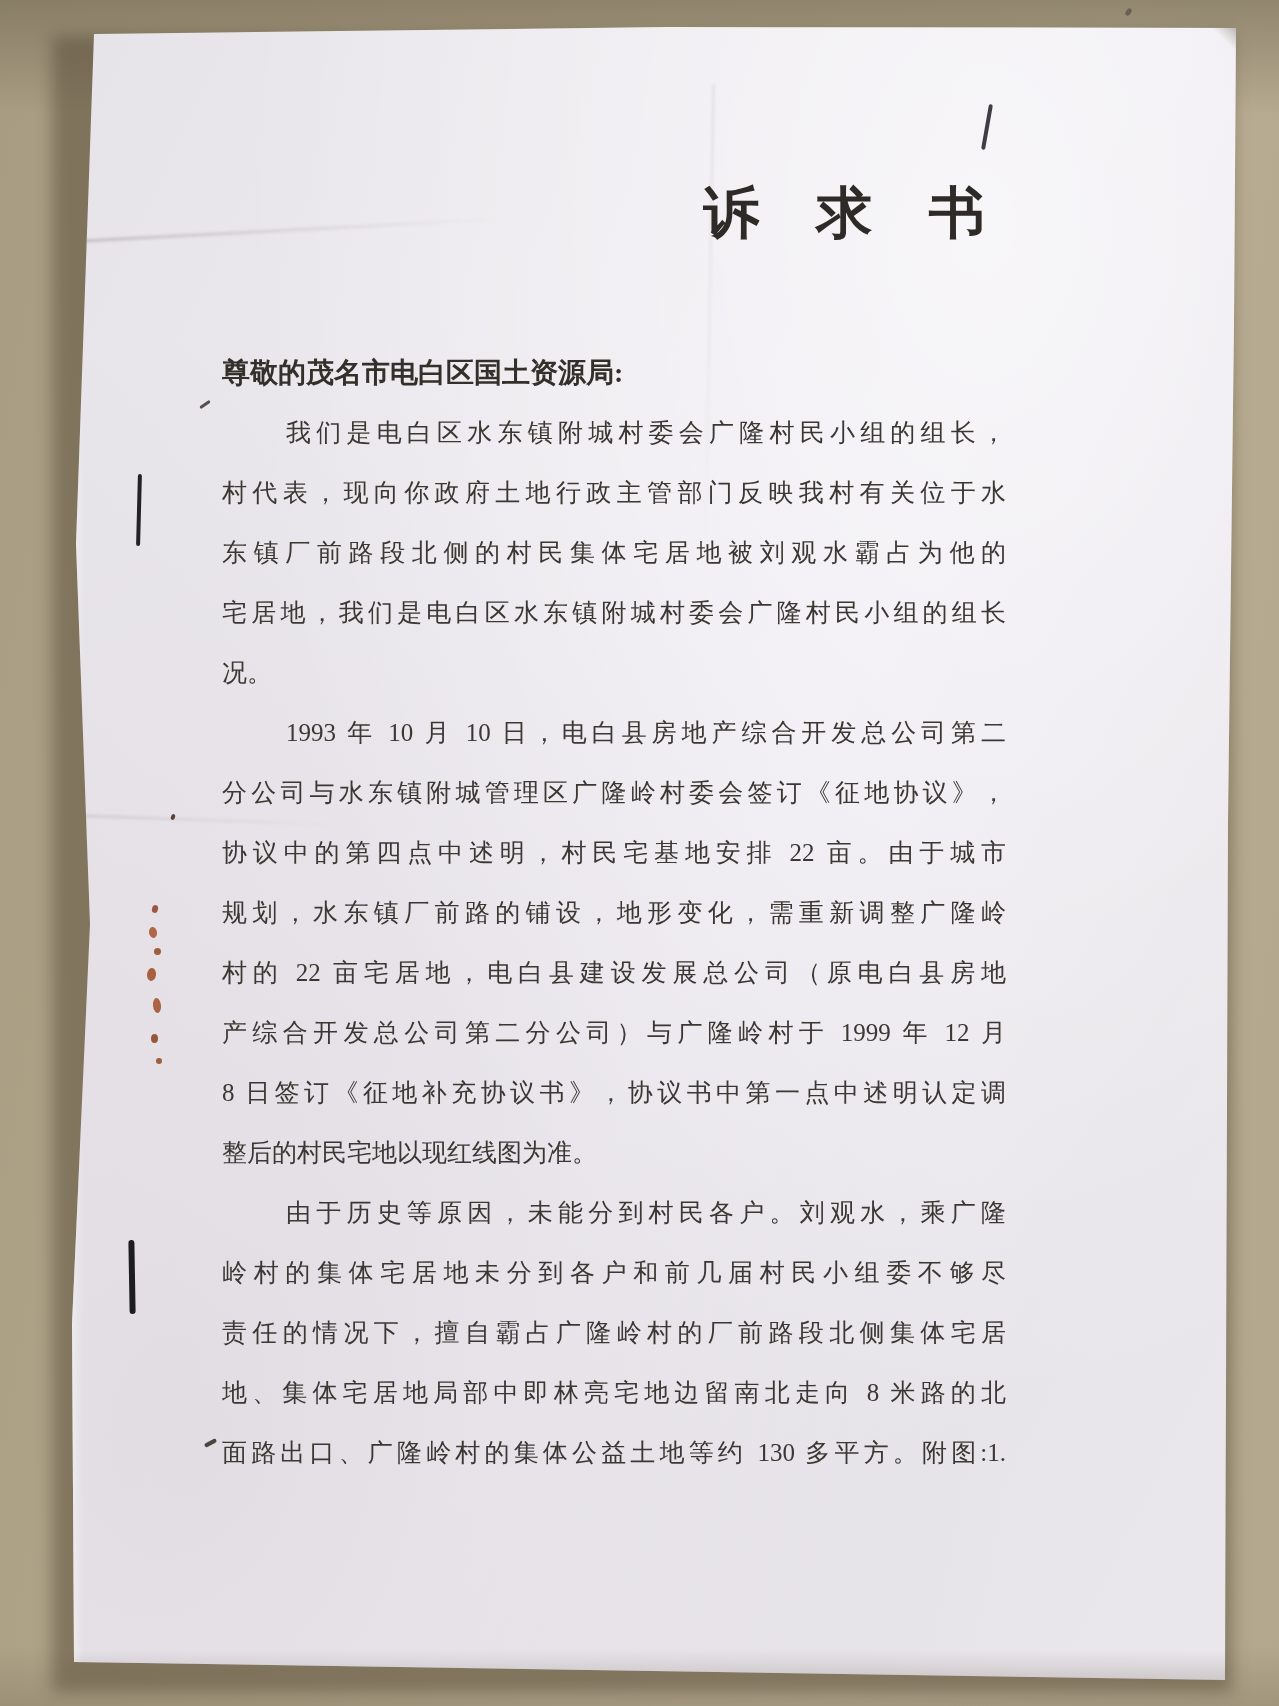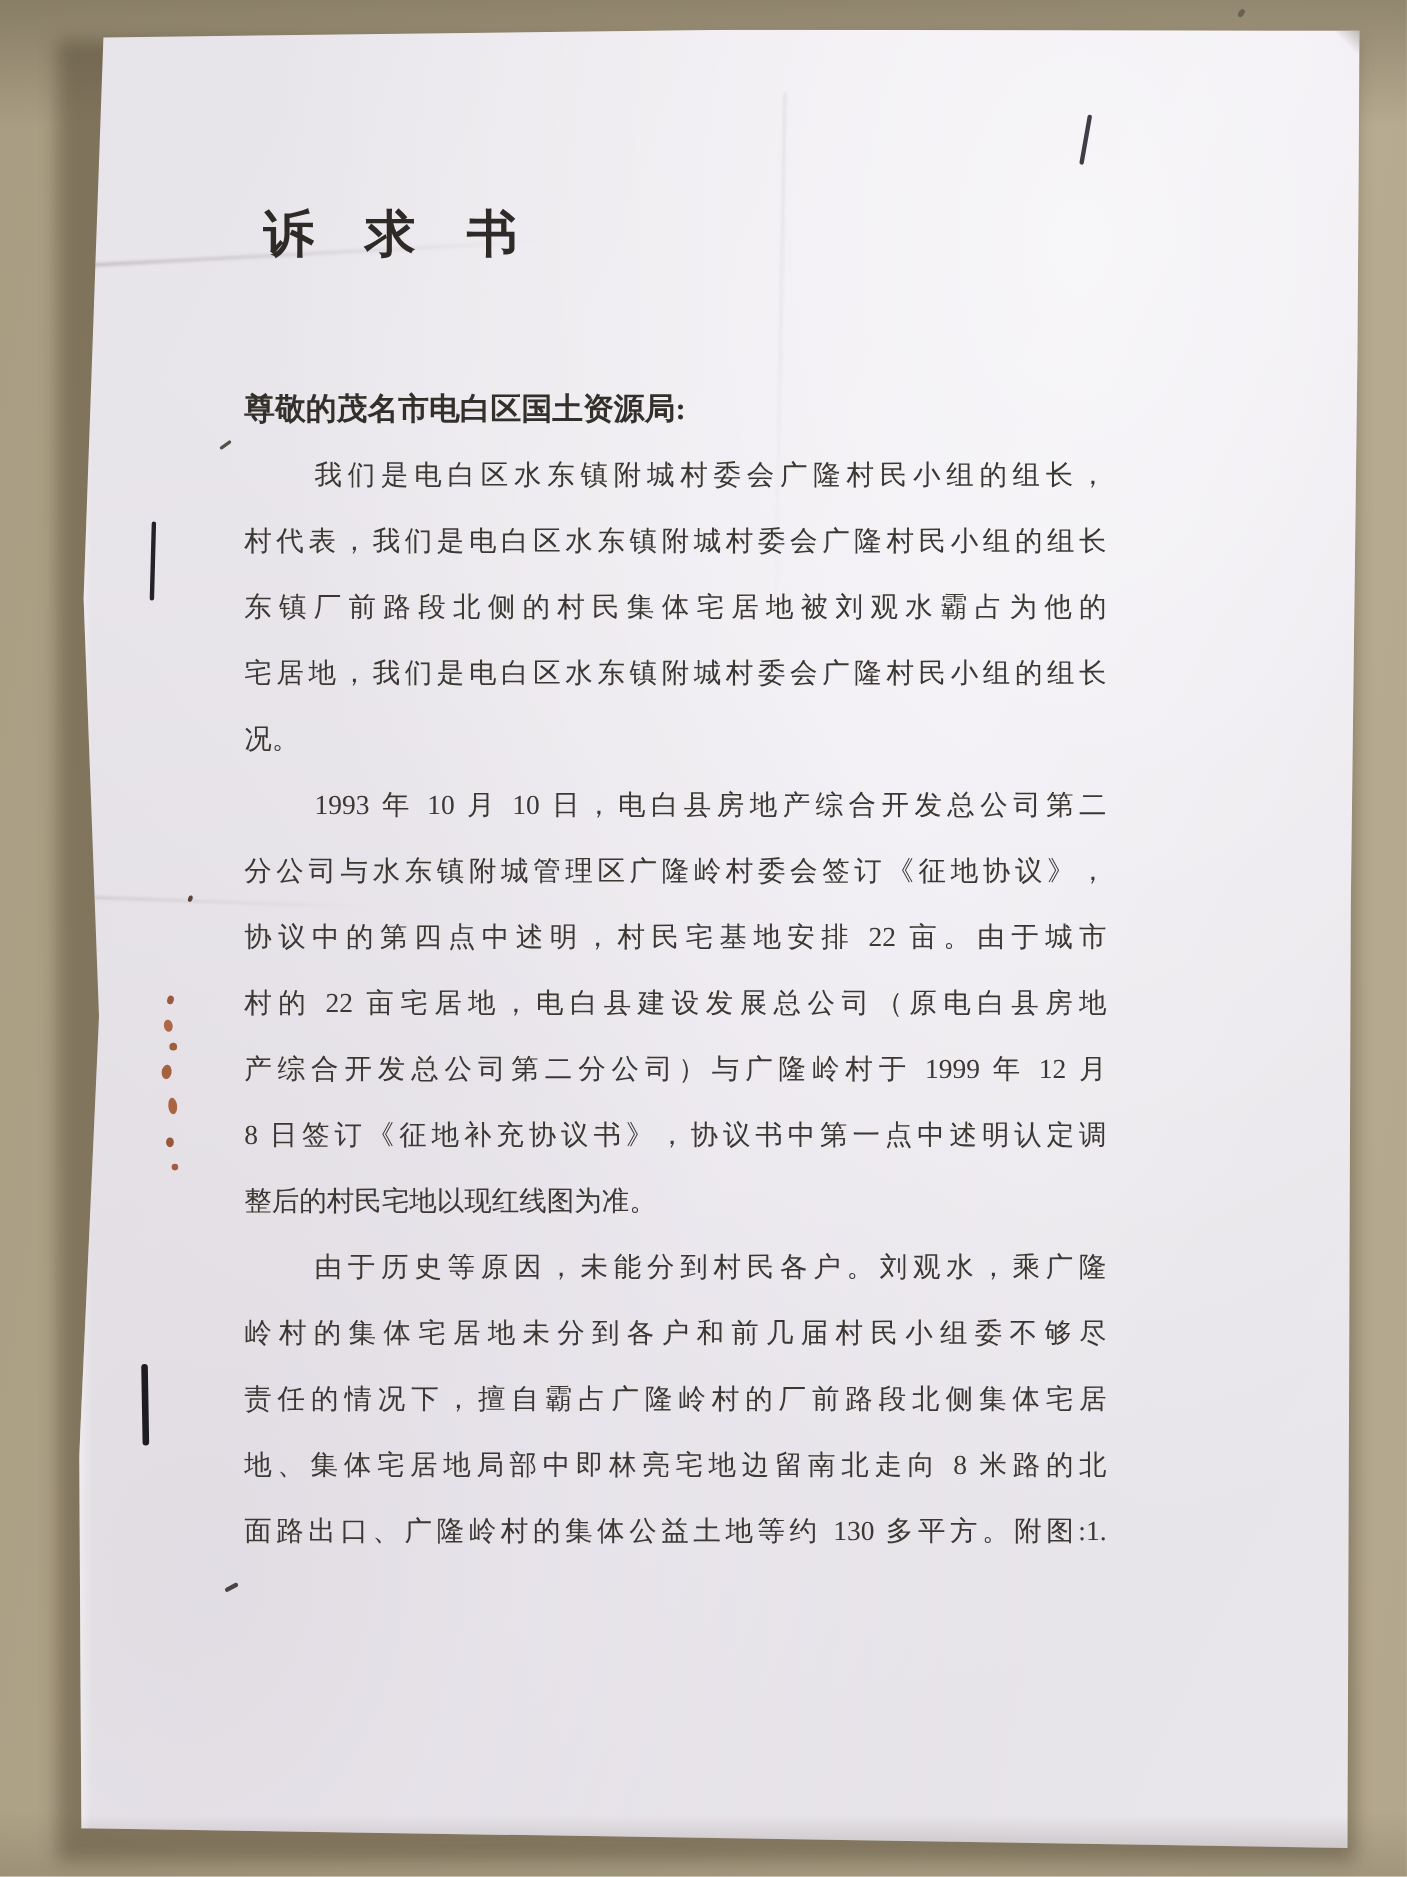--- a/index.html
+++ b/index.html
@@ -73,21 +73,21 @@
   .pm-1{left:917px;top:80px;width:4px;height:46px;transform:rotate(10deg);}
   .pm-2{left:131px;top:379px;width:12px;height:3px;transform:rotate(-35deg);background:#55504c;}
   .pm-3{left:136px;top:1417px;width:13px;height:4px;transform:rotate(-28deg);background:#4a4540;}
 
   .content{
     position:absolute;left:154px;top:160px;width:784px;
     color:#3b3733;
   }
   .doc-title{
     margin:0;height:60px;line-height:58px;
-    text-align:left;font-size:46px;font-weight:600;
+    text-align:right;font-size:56px;font-weight:600;
     letter-spacing:.38em;text-indent:.38em;
     color:#2d2a27;
   }
   .salutation{
     margin-top:99px;height:60px;line-height:60px;
     font-size:28px;font-weight:bold;color:#332f2b;
   }
   .line{
     height:60px;line-height:60px;font-size:25px;
     text-align:justify;text-align-last:justify;
@@ -126,27 +126,28 @@
 
   <div class="pen-stroke pm-1" title=""></div>
   <div class="pen-stroke pm-2"></div>
   <div class="pen-stroke pm-3"></div>
 
   <div class="content">
     <h1 class="doc-title">诉 求 书</h1>
     <div class="salutation">尊敬的茂名市电白区国土资源局:</div>
 
     <div class="line indent">我们是电白区水东镇附城村委会广隆村民小组的组长，</div>
-    <div class="line">村代表，我们是电白区水东镇附城村委会广隆村民小组的组长</div>
+    <div class="line">村代表，现向你政府土地行政主管部门反映我村有关位于水</div>
     <div class="line">东镇厂前路段北侧的村民集体宅居地被刘观水霸占为他的</div>
     <div class="line">宅居地，我们是电白区水东镇附城村委会广隆村民小组的组长</div>
     <div class="line short">况。</div>
     <div class="line indent">1993 年 10 月 10 日，电白县房地产综合开发总公司第二</div>
     <div class="line">分公司与水东镇附城管理区广隆岭村委会签订《征地协议》，</div>
     <div class="line">协议中的第四点中述明，村民宅基地安排 22 亩。由于城市</div>
+    <div class="line">规划，水东镇厂前路的铺设，地形变化，需重新调整广隆岭</div>
     <div class="line">村的 22 亩宅居地，电白县建设发展总公司（原电白县房地</div>
     <div class="line">产综合开发总公司第二分公司）与广隆岭村于 1999 年 12 月</div>
     <div class="line">8 日签订《征地补充协议书》，协议书中第一点中述明认定调</div>
     <div class="line short">整后的村民宅地以现红线图为准。</div>
     <div class="line indent">由于历史等原因，未能分到村民各户。刘观水，乘广隆</div>
     <div class="line">岭村的集体宅居地未分到各户和前几届村民小组委不够尽</div>
     <div class="line">责任的情况下，擅自霸占广隆岭村的厂前路段北侧集体宅居</div>
     <div class="line">地、集体宅居地局部中即林亮宅地边留南北走向 8 米路的北</div>
     <div class="line">面路出口、广隆岭村的集体公益土地等约 130 多平方。附图:1.</div>
   </div>

